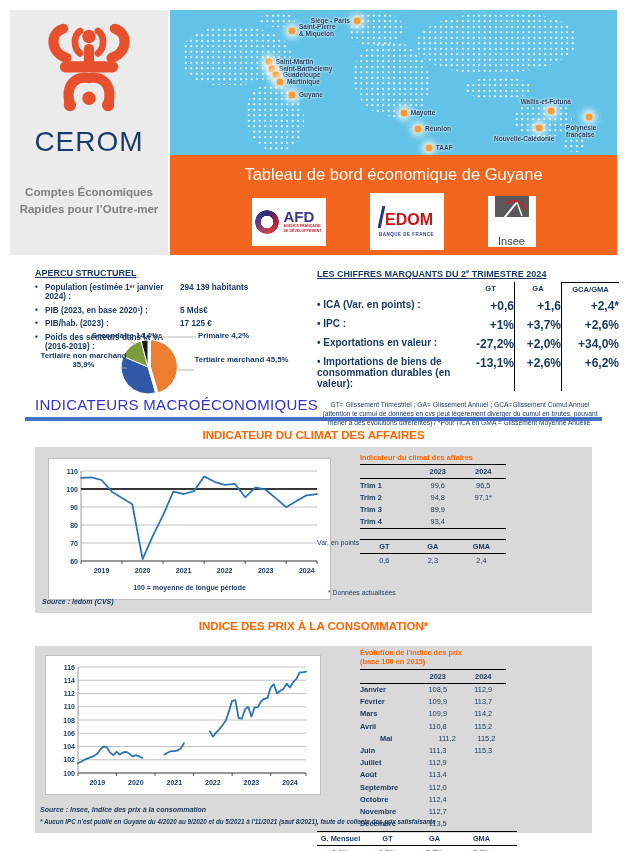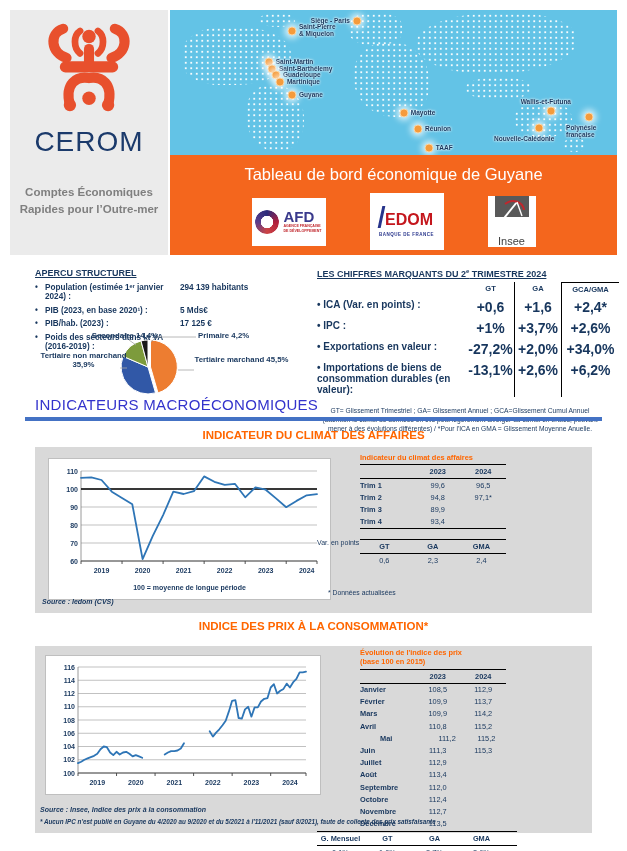--- a/index.html
+++ b/index.html
@@ -40,21 +40,21 @@
   .b-label { width:135px; }
   .b-value { flex:1; }
   .sector-chart { position:absolute; left:30px; top:328px; width:287px; height:78px; }
   .pie-label { position:absolute; font-size:7.8px; font-weight:bold; color:#17365D; line-height:1.2; }
 
   
   .chiffres { position:absolute; left:317px; top:268px; width:290px; color:#17365D; }
   .ch-grid { display:grid; grid-template-columns:150px 47px 47px 58px; margin-top:3px; }
   .ch-head { font-size:7.6px; font-weight:bold; text-align:center; padding:2px 0; }
   .ch-label { font-size:10px; font-weight:bold; padding:2.5px 0 2.5px 0; }
-  .ch-val { font-size:14px; font-weight:bold; text-align:center; padding:2.5px 0; }
+  .ch-val { font-size:12px; font-weight:bold; text-align:right; padding:2.5px 0; }
   .vline { border-left:1px solid #000; }
   .tline { border-top:1px solid #000; }
   .ch-foot { margin-top:9px; font-size:6.7px; text-align:center; width:286px; line-height:1.35; color:#17365D; }
 
   
   .macro-title { position:absolute; left:35px; top:396px; font-size:15px; color:#3333CC; letter-spacing:.3px; }
   .macro-bar { position:absolute; left:25px; top:417px; width:577px; height:3.5px; background:#4472C4; }
   .orange-title { position:absolute; left:0; width:627px; text-align:center; font-size:11.5px; font-weight:bold; color:#FF6600; }
 
   

